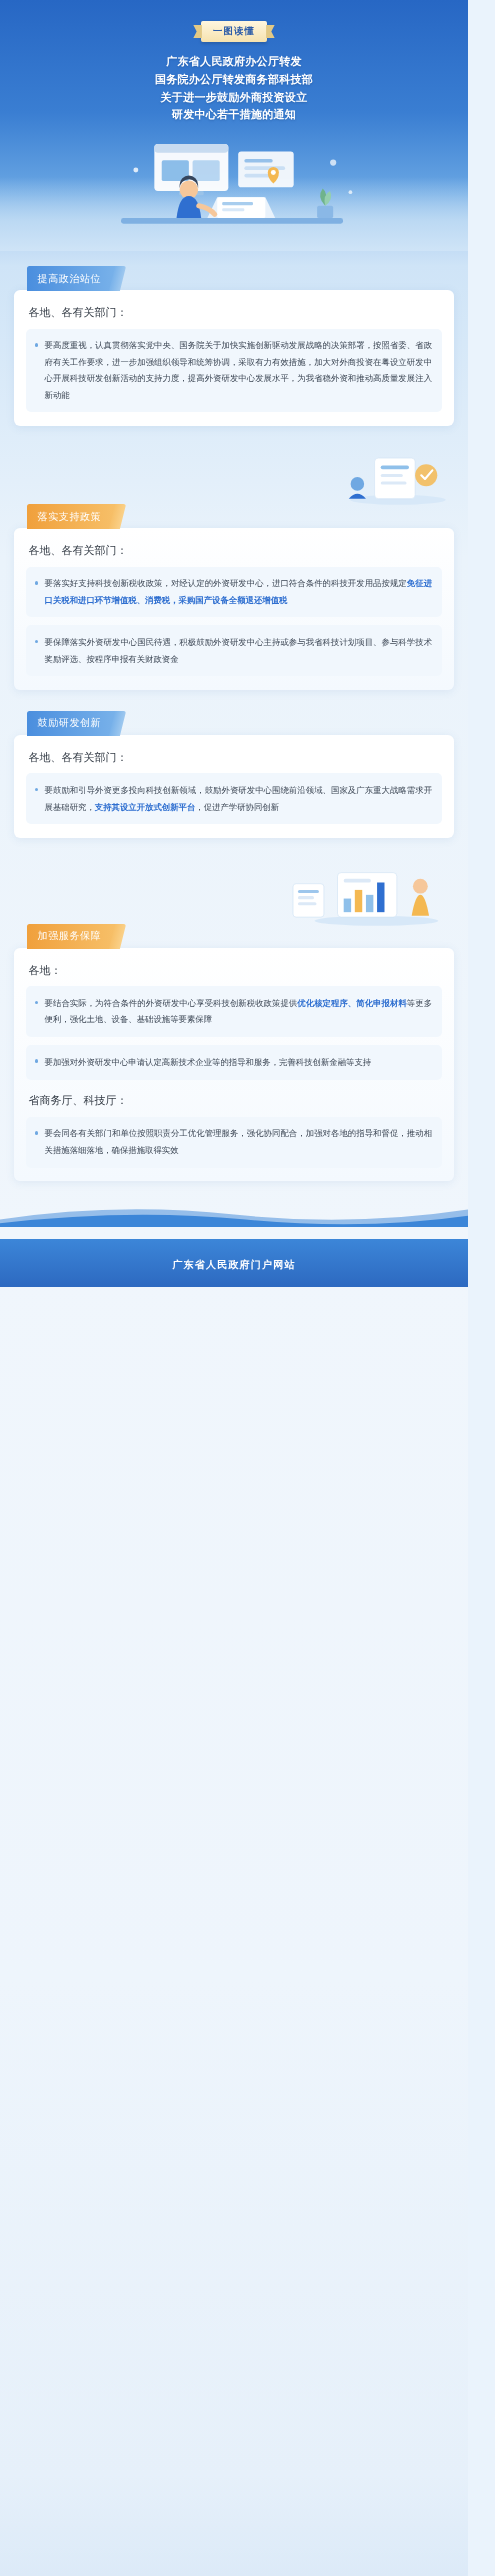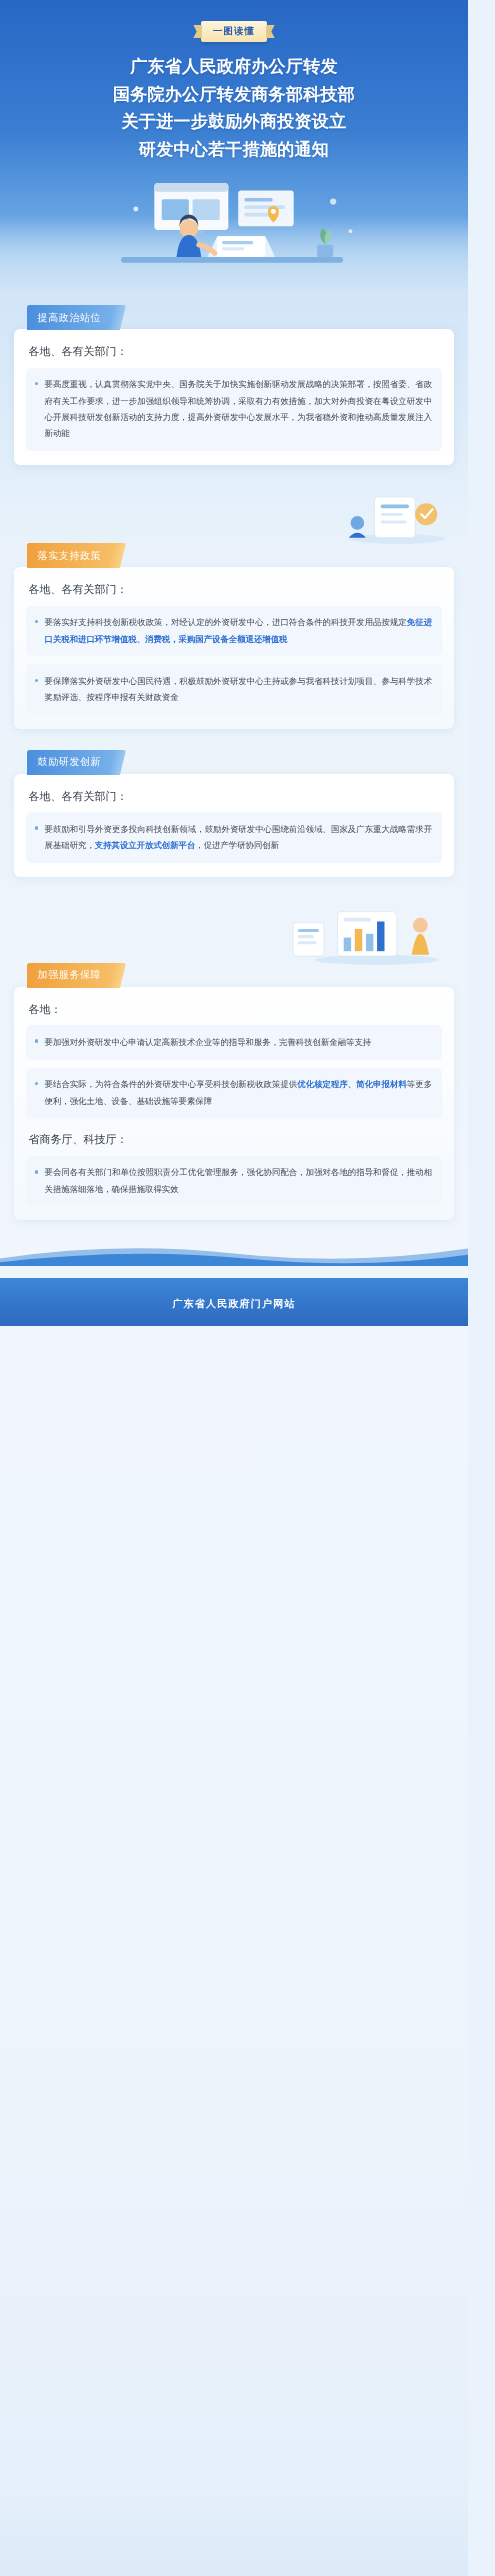--- a/index.html
+++ b/index.html
@@ -49,21 +49,21 @@
     top: 3.7px;
     width: 8.7px; height: 13.6px;
     background: #e2c986;
   }
   .ribbon::before { left: -7.4px; clip-path: polygon(0 0,100% 0,100% 100%,0 100%,40% 50%); }
   .ribbon::after  { right: -7.4px; clip-path: polygon(0 0,100% 0,60% 50%,100% 100%,0 100%); }
 
   .hero h1 {
     margin: 11px 25px 0;
     color: #ffffff;
-    font-size: 17px;
+    font-size: 11px;
     line-height: 1.62;
     font-weight: bold;
     letter-spacing: 0.3px;
     text-shadow: 0 0.6px 1.9px rgba(20,60,120,0.35);
     position: relative;
     z-index: 2;
   }
 
   
   .hero-art {
@@ -287,22 +287,22 @@
         <rect x="40" y="40" width="50" height="54" rx="5" fill="#ffffff" stroke="#cfe1f3"></rect>
         <rect x="48" y="50" width="34" height="5" rx="2.5" fill="#9dc6ec"></rect>
         <rect x="48" y="60" width="26" height="5" rx="2.5" fill="#dce9f7"></rect>
         <rect x="48" y="70" width="30" height="5" rx="2.5" fill="#dce9f7"></rect>
       </svg>
     </div>
     <div class="sec-title orange">加强服务保障</div>
     <div class="card tinted">
       <div class="addressee">各地：</div>
       <ul class="bullets">
+        <li><span>要结合实际，为符合条件的外资研发中心享受科技创新税收政策提供</span><span class="hl">优化核定程序、简化申报材料</span><span>等更多便利，强化土地、设备、基础设施等要素保障</span></li>
         <li><span>要加强对外资研发中心申请认定高新技术企业等的指导和服务，完善科技创新金融等支持</span></li>
-        <li><span>要结合实际，为符合条件的外资研发中心享受科技创新税收政策提供</span><span class="hl">优化核定程序、简化申报材料</span><span>等更多便利，强化土地、设备、基础设施等要素保障</span></li>
       </ul>
 
       <div class="addressee" style="margin-top:13.6px;">省商务厅、科技厅：</div>
       <ul class="bullets">
         <li><span>要会同各有关部门和单位按照职责分工优化管理服务，强化协同配合，加强对各地的指导和督促，推动相关措施落细落地，确保措施取得实效</span></li>
       </ul>
     </div>
   </div>
 
   <div class="spacer-md"></div>

